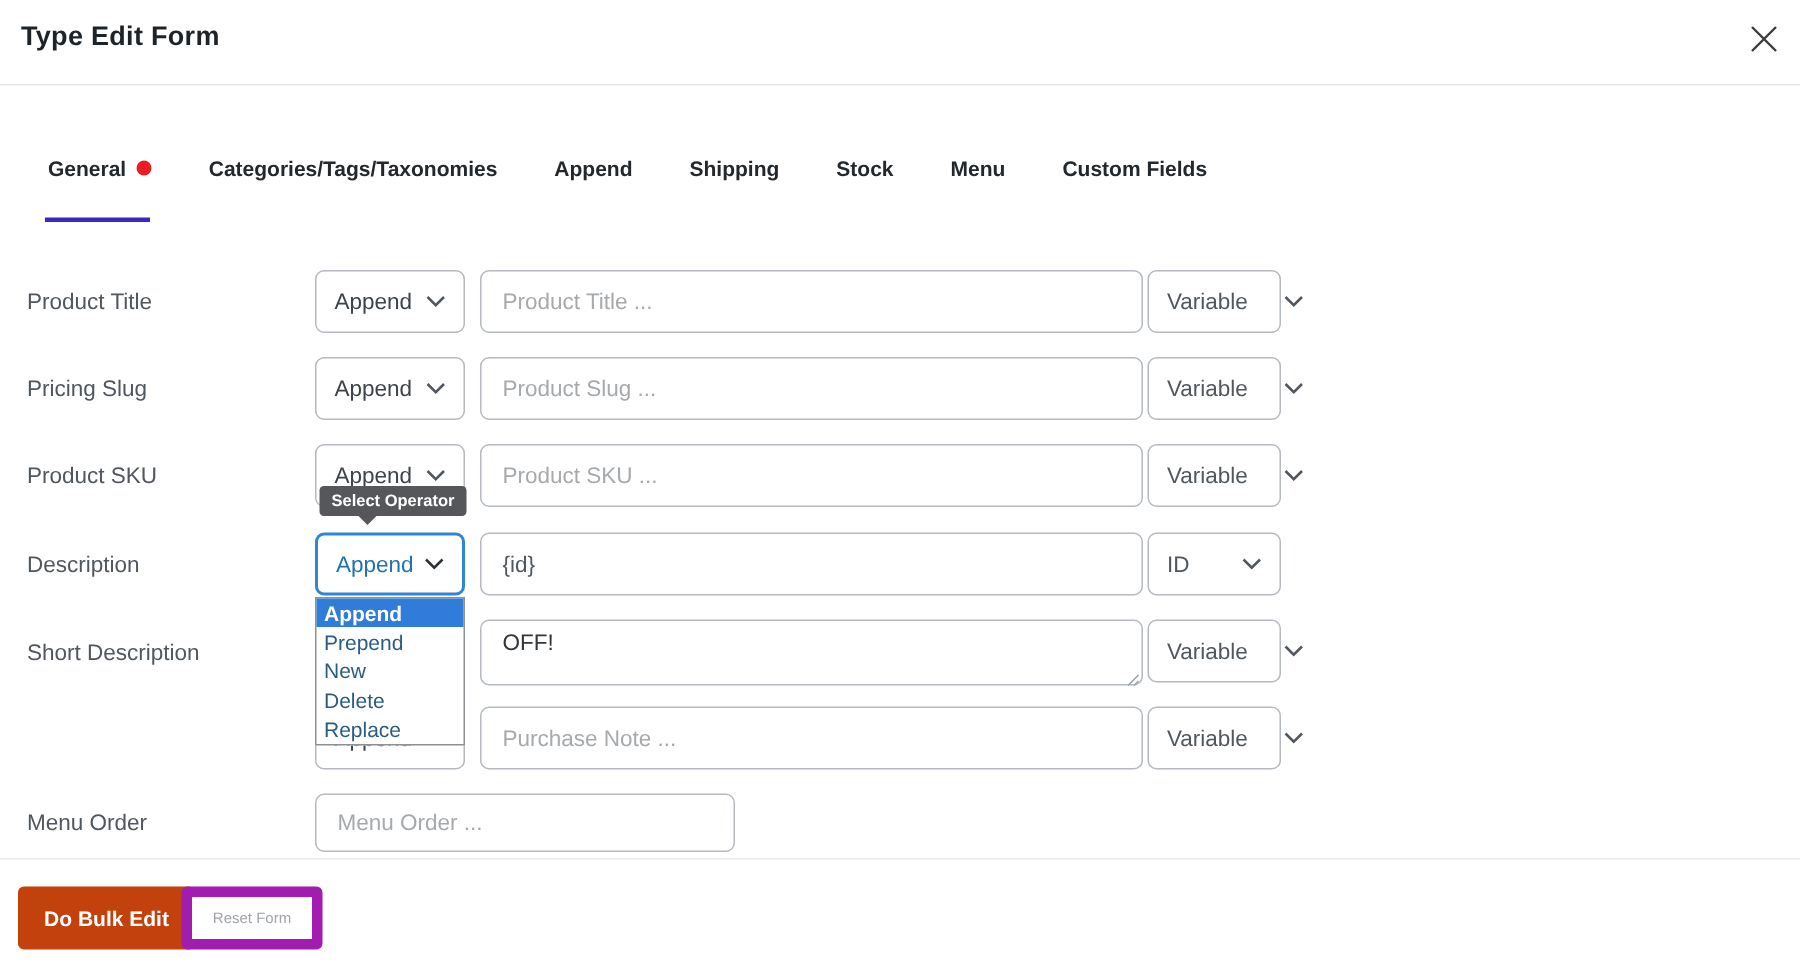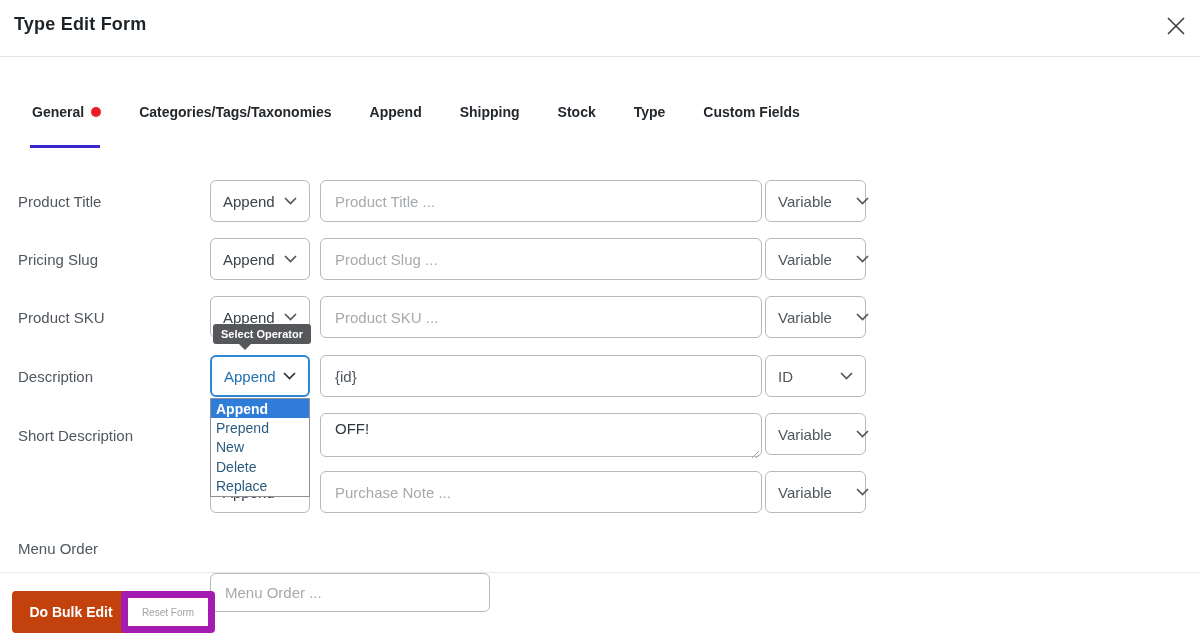--- a/index.html
+++ b/index.html
@@ -17,30 +17,30 @@
   .tab { display:flex; align-items:center; gap:7px; cursor:pointer; }
   .dot { width:10px; height:10px; border-radius:50%; background:#ed1c24; display:inline-block; }
   .tab-underline { position:absolute; left:30px; top:145px; width:70px; height:3px; background:#3a27c9; }
 
   
   .row { position:absolute; left:0; width:1200px; height:42px; }
   .row-label { position:absolute; left:18px; top:0; height:100%; display:flex; align-items:center; font-size:15px; color:#50575e; }
   .sel { position:absolute; top:0; height:42px; border:1px solid #b4bac0; border-radius:6px; background:#fff;
          display:flex; align-items:center; justify-content:space-between; padding:0 12px; font-size:15px; color:#3c434a; cursor:pointer; }
   .op-sel  { left:210px; width:100px; }
-  .var-sel { left:765px; width:101px; color:#50575e;gap:24px; }
+  .var-sel { left:765px; width:89px; color:#50575e;gap:24px; }
   .sel.focused { border:2px solid #2e86d4; color:#2271b1; }
   .chev { display:flex; align-items:center; }
   .txt-input { position:absolute; left:320px; top:0; width:442px; height:42px; border:1px solid #b4bac0; border-radius:6px;
                padding:0 14px; font-size:15px; color:#50575e; font-family:"Liberation Sans", sans-serif; background:#fff; }
   .txt-input::placeholder { color:#a6aaad; opacity:1; }
   .txt-area { position:absolute; left:320px; top:0; width:442px; height:44px; border:1px solid #b4bac0; border-radius:6px;
               padding:6px 14px; font-size:15px; color:#32373c; font-family:"Liberation Sans", sans-serif; resize:none; background:#fff; overflow:hidden; }
   .resize-grip { position:absolute; left:750px; top:32px; }
-  .menu-input { left:210px; width:280px; height:39px;margin-top:44px; }
+  .menu-input { left:210px; width:280px; height:39px; }
 
   
   .tooltip { position:absolute; left:213px; top:324px; z-index:20; background:#55575a; color:#fff; font-size:11px; font-weight:700;
              padding:4px 8px 4px; border-radius:3px; white-space:nowrap; }
   .tooltip:after { content:""; position:absolute; left:26px; top:100%; border:6px solid transparent; border-top-color:#55575a; border-bottom-width:0; }
 
   
   .op-list { position:absolute; left:210px; top:398px; width:100px; z-index:15; background:#fff; border:1px solid #8c9196; }
   .op-item { height:19.4px; display:flex; align-items:center; padding-left:5px; font-size:14px; color:#2b5c80; cursor:pointer; }
   .op-item.hl { background:#2f7cd9; color:#fff; font-weight:700; }
@@ -75,21 +75,21 @@
     <div class="tab">
         <span>Append</span>
       </div>
     <div class="tab">
         <span>Shipping</span>
       </div>
     <div class="tab">
         <span>Stock</span>
       </div>
     <div class="tab">
-        <span>Type</span>
+        <span>Menu</span>
       </div>
     <div class="tab">
         <span>Custom Fields</span>
       </div>
   </div>
   <div class="tab-underline"></div>
 
   <div class="row" style="top:180px">
     <div class="row-label">Product Title</div>
     <div class="sel op-sel">

